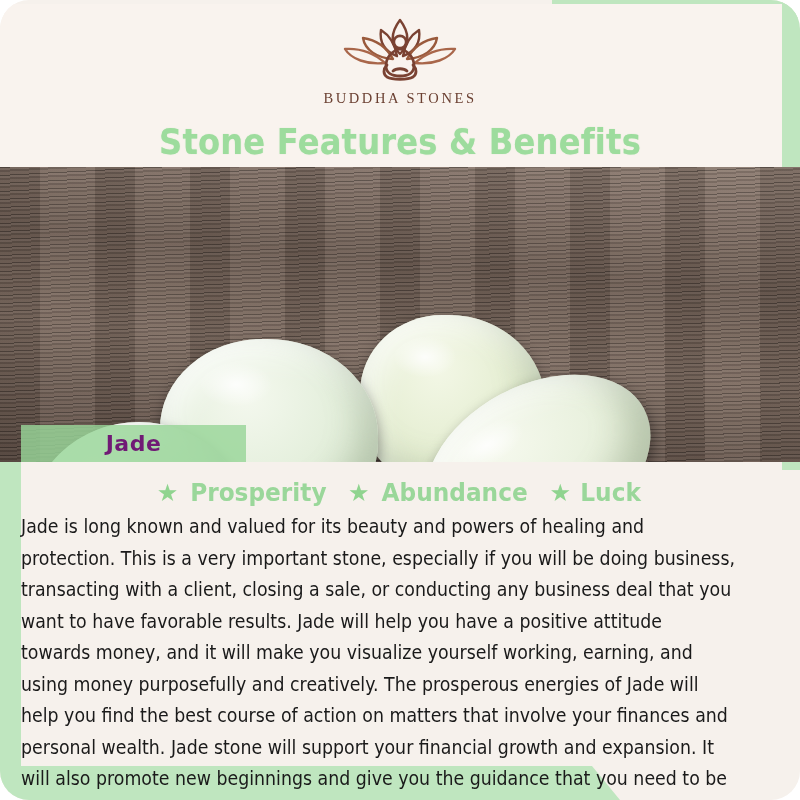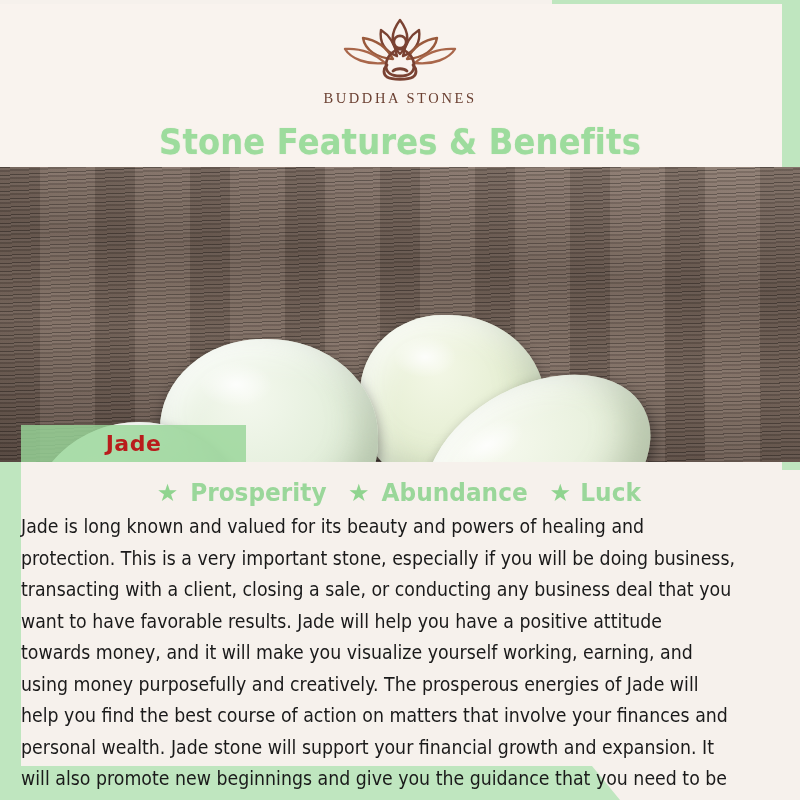--- a/index.html
+++ b/index.html
@@ -10,20 +10,21 @@
   body {
     font-family: "Liberation Sans", sans-serif;
   }
 
   #poster {
     position: relative;
     width: 800px;
     height: 800px;
     overflow: hidden;
     background: #f6f1ec;
+    border-radius: 29px;
   }
 
   
   .deco {
     position: absolute;
     background: #bfe6bf;
   }
   
   .deco-top-right {
     left: 552px;
@@ -171,21 +172,21 @@
     background: rgba(152, 214, 152, 0.82);
     display: flex;
     align-items: center;
     justify-content: center;
   }
   .name-banner span {
     font-family: "DejaVu Sans", sans-serif;
     font-weight: bold;
     font-size: 22px;
     letter-spacing: 0.5px;
-    color: #b91c1c;
+    color: #701a75;
   }
 
   
   .benefits {
     position: absolute;
     left: 0;
     top: 478px;
     width: 800px;
     display: flex;
     justify-content: center;

